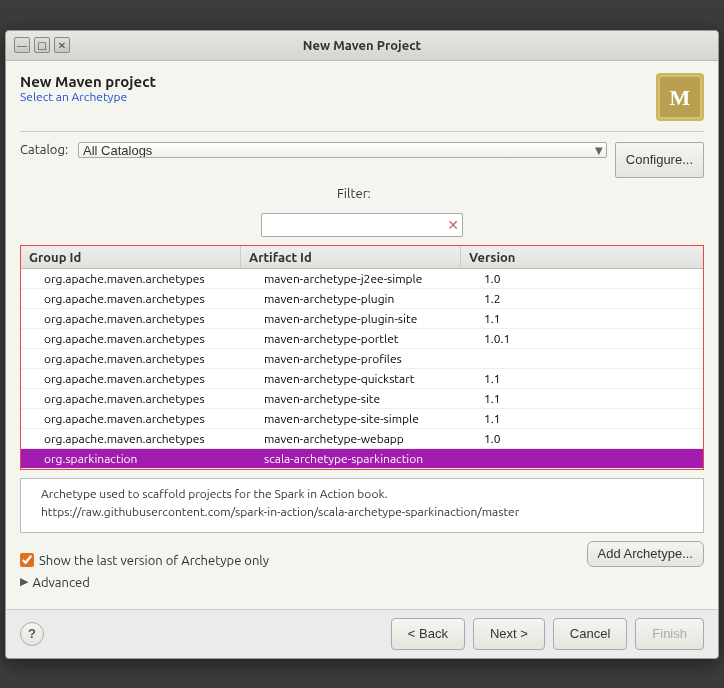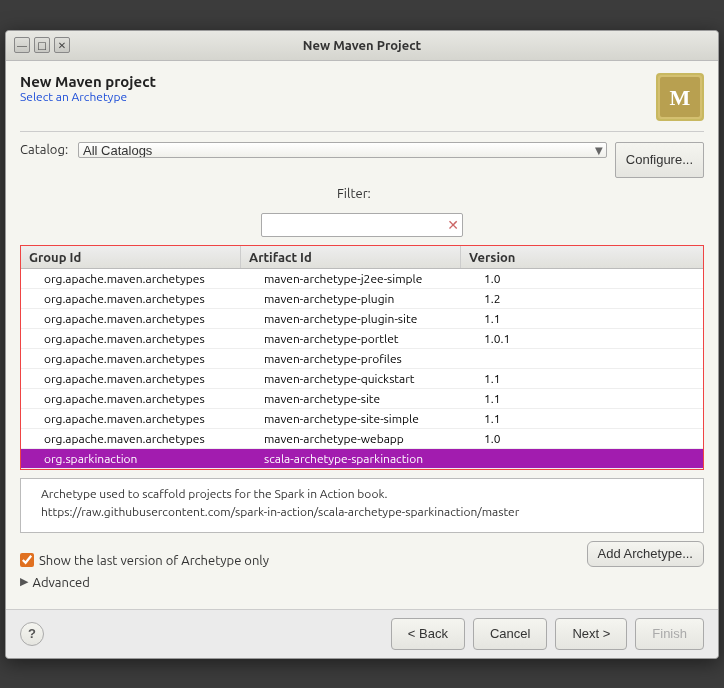--- a/index.html
+++ b/index.html
@@ -435,17 +435,17 @@
       <span>Advanced</span>
     </div>
 
     <div class="spacer"></div>
   </div>
 
   <div class="bottom-bar">
     <button class="help-btn">?</button>
     <div class="spacer"></div>
     <button class="nav-btn">&lt; Back</button>
+    <button class="nav-btn">Next &gt;</button>
     <button class="nav-btn">Cancel</button>
-    <button class="nav-btn">Next &gt;</button>
     <button class="nav-btn disabled">Finish</button>
   </div>
 </div>
 
 </body></html>

